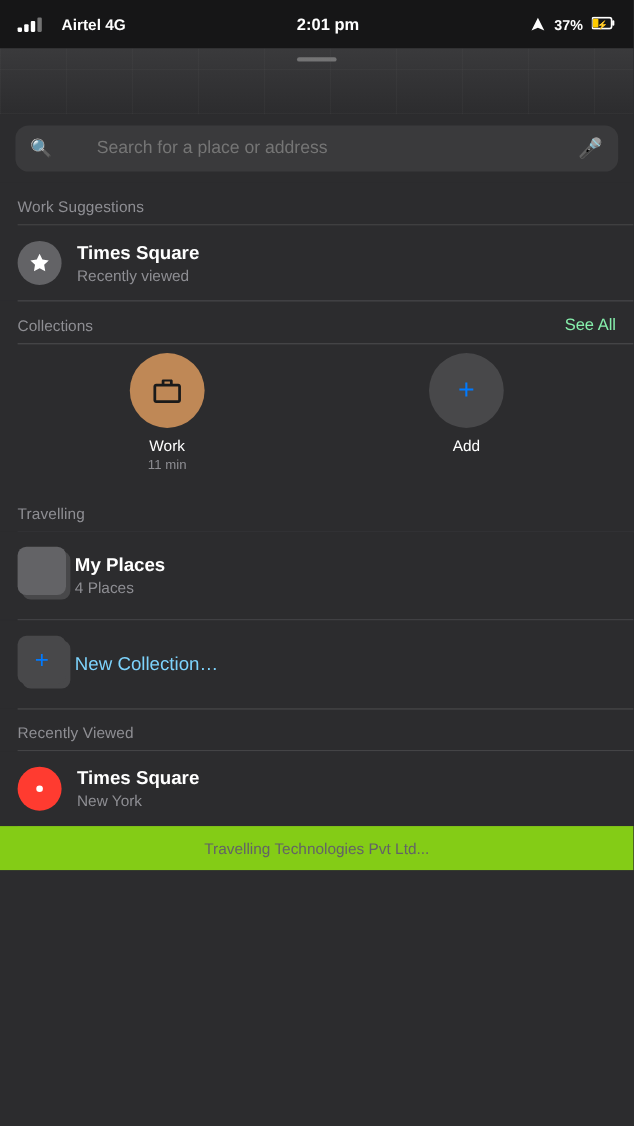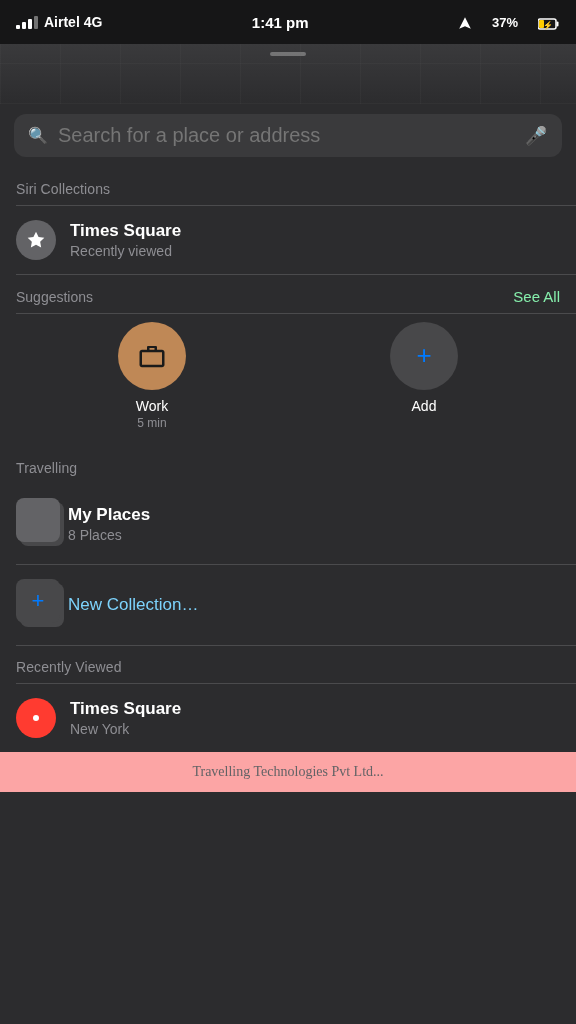--- a/index.html
+++ b/index.html
@@ -18,22 +18,22 @@
       height: 44px;
       background: rgba(0,0,0,0.5);
       display: flex;
       align-items: center;
       justify-content: space-between;
       padding: 0 16px;
       font-size: 14px;
       font-weight: 600;
       color: #fff;
     }
-    .status-left { display: flex; align-items: center; gap: 6px; }
-    .status-right { display: flex; align-items: flex-end; gap: 20px; }
+    .status-left { display: flex; align-items: center; gap: 18px; }
+    .status-right { display: flex; align-items: flex-start; gap: 8px; }
     .signal-bars { display: flex; align-items: flex-end; gap: 2px; }
     .signal-bars span {
       background: #fff;
       width: 4px;
       display: inline-block;
       border-radius: 1px;
     }
     .bar1 { height: 4px; }
     .bar2 { height: 7px; }
     .bar3 { height: 10px; }
@@ -78,21 +78,22 @@
       padding: 10px 14px;
       gap: 10px;
     }
     .search-icon { color: #8e8e93; font-size: 16px; }
     .search-input {
       flex: 1;
       background: none;
       border: none;
       outline: none;
       color: #a3a3a3;
-      font-size: 20px;
+      font-size: 16px;
+      margin-left: 30px;
     }
     .mic-icon { color: #8e8e93; font-size: 18px; }
 
     
     .section-header {
       padding: 14px 16px 8px;
       font-size: 14px;
       color: #8e8e93;
       font-weight: 400;
       letter-spacing: 0.1px;
@@ -263,41 +264,40 @@
       display: flex;
       align-items: center;
       justify-content: center;
       font-size: 16px;
       flex-shrink: 0;
     }
 
     
     .bottom-hint {
       padding: 12px 16px;
-      background: #fca5a5;
+      background: #84cc16;
       font-size: 14px;
       color: #636366;
       text-align: center;
-      font-family: Liberation Serif, serif;
     }
   </style>
 </head>
 <body>
 
 <div class="status-bar">
   <div class="status-left">
     <div class="signal-bars">
       <span class="bar1"></span>
       <span class="bar2"></span>
       <span class="bar3"></span>
       <span class="bar4"></span>
     </div>
     <span>Airtel 4G</span>
   </div>
-  <div style="font-size:15px; font-weight:600;">1:41 pm</div>
+  <div style="font-size:15px; font-weight:600;">2:01 pm</div>
   <div class="status-right">
 
     <svg width="14" height="14" viewBox="0 0 24 24" fill="white">
       <path d="M12 2L2 22l10-4.5L22 22z"></path>
     </svg>
     <span style="font-size:13px;">37%</span>
 
     <svg width="22" height="12" viewBox="0 0 22 12">
       <rect x="0" y="1" width="18" height="10" rx="2" ry="2" stroke="white" stroke-width="1.5" fill="none"></rect>
       <rect x="1" y="2" width="5" height="8" rx="1" fill="#ffcc00"></rect>
@@ -313,52 +313,52 @@
 </div>
 
 <div class="search-container">
   <div class="search-bar">
     <span class="search-icon">🔍</span>
     <input class="search-input" type="text" readonly="" placeholder="Search for a place or address" style="">
     <span class="mic-icon">🎤</span>
   </div>
 </div>
 
-<div class="section-header">Siri Collections</div>
+<div class="section-header">Work Suggestions</div>
 <div class="divider"></div>
 <div class="suggestion-item">
   <div class="suggestion-icon">
     <svg width="20" height="20" viewBox="0 0 24 24" fill="white">
       <polygon points="12,2 15.09,8.26 22,9.27 17,14.14 18.18,21.02 12,17.77 5.82,21.02 7,14.14 2,9.27 8.91,8.26"></polygon>
     </svg>
   </div>
   <div class="suggestion-text-group">
     <div class="suggestion-title">Times Square</div>
     <div class="suggestion-subtitle">Recently viewed</div>
   </div>
 </div>
 
 <div class="divider"></div>
 <div class="favourites-header">
-  <span class="favourites-label">Suggestions</span>
+  <span class="favourites-label">Collections</span>
   <span class="see-all-btn">See All</span>
 </div>
 <div class="divider"></div>
 
 <div class="favourites-row">
 
 
   <div class="fav-item">
     <div class="fav-circle fav-work">
       <svg width="30" height="30" viewBox="0 0 24 24" fill="#1a1a1a">
         <path d="M20 7H4c-1.1 0-2 .9-2 2v10c0 1.1.9 2 2 2h16c1.1 0 2-.9 2-2V9c0-1.1-.9-2-2-2zm0 12H4V9h16v10zM8 7V5c0-.55.45-1 1-1h6c.55 0 1 .45 1 1v2h-2V5.5h-4V7H8z"></path>
       </svg>
     </div>
     <span class="fav-label">Work</span>
-    <span class="fav-sublabel">5 min</span>
+    <span class="fav-sublabel">11 min</span>
   </div>
 
 
   <div class="fav-item">
     <div class="fav-circle fav-add">
       <span class="fav-add-inner">+</span>
     </div>
     <span class="fav-label">Add</span>
   </div>
 </div>
@@ -366,21 +366,21 @@
 <div class="section-header">Travelling</div>
 <div class="divider"></div>
 
 <div class="collection-item">
   <div class="collection-thumb">
     <div class="back-card"></div>
     <div class="front-card"></div>
   </div>
   <div class="collection-text">
     <div class="collection-title">My Places</div>
-    <div class="collection-subtitle">8 Places</div>
+    <div class="collection-subtitle">4 Places</div>
   </div>
 </div>
 <div class="divider"></div>
 
 <div class="collection-item">
   <div class="collection-thumb">
     <div class="back-card"></div>
     <div class="front-card new-front">
       <span style="color:#007aff; font-size:22px; font-weight:300;">+</span>
     </div>

